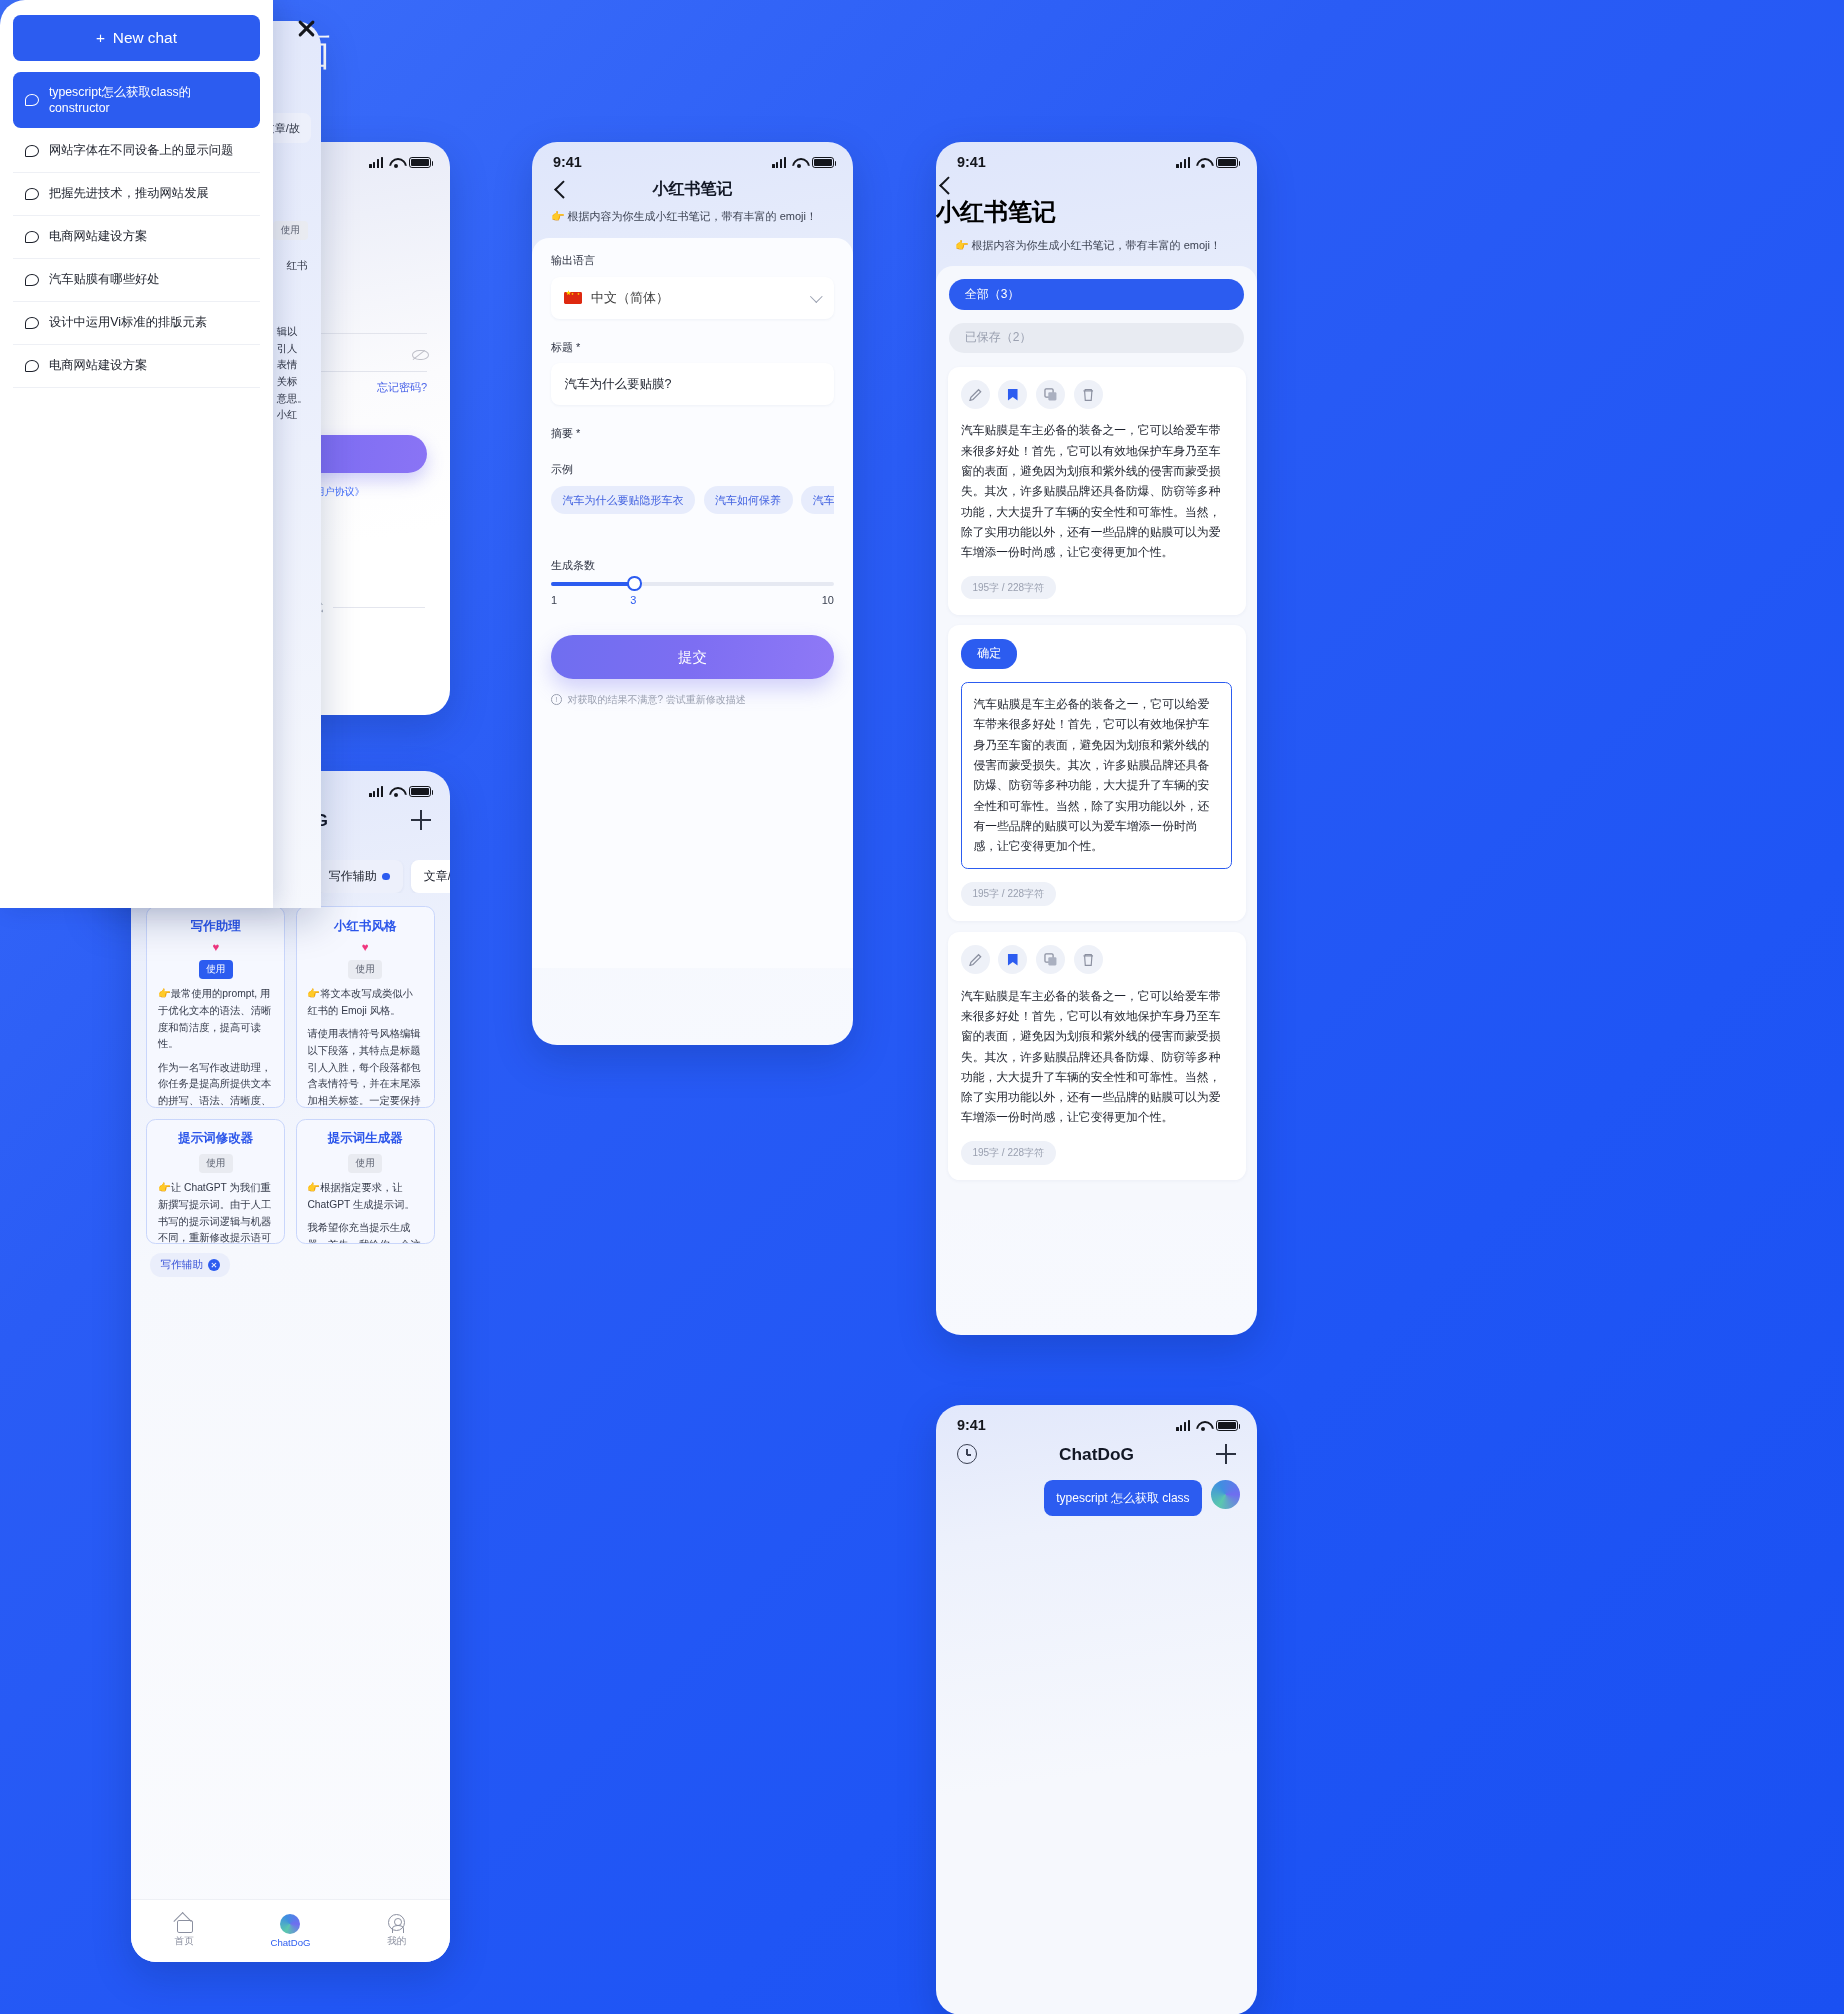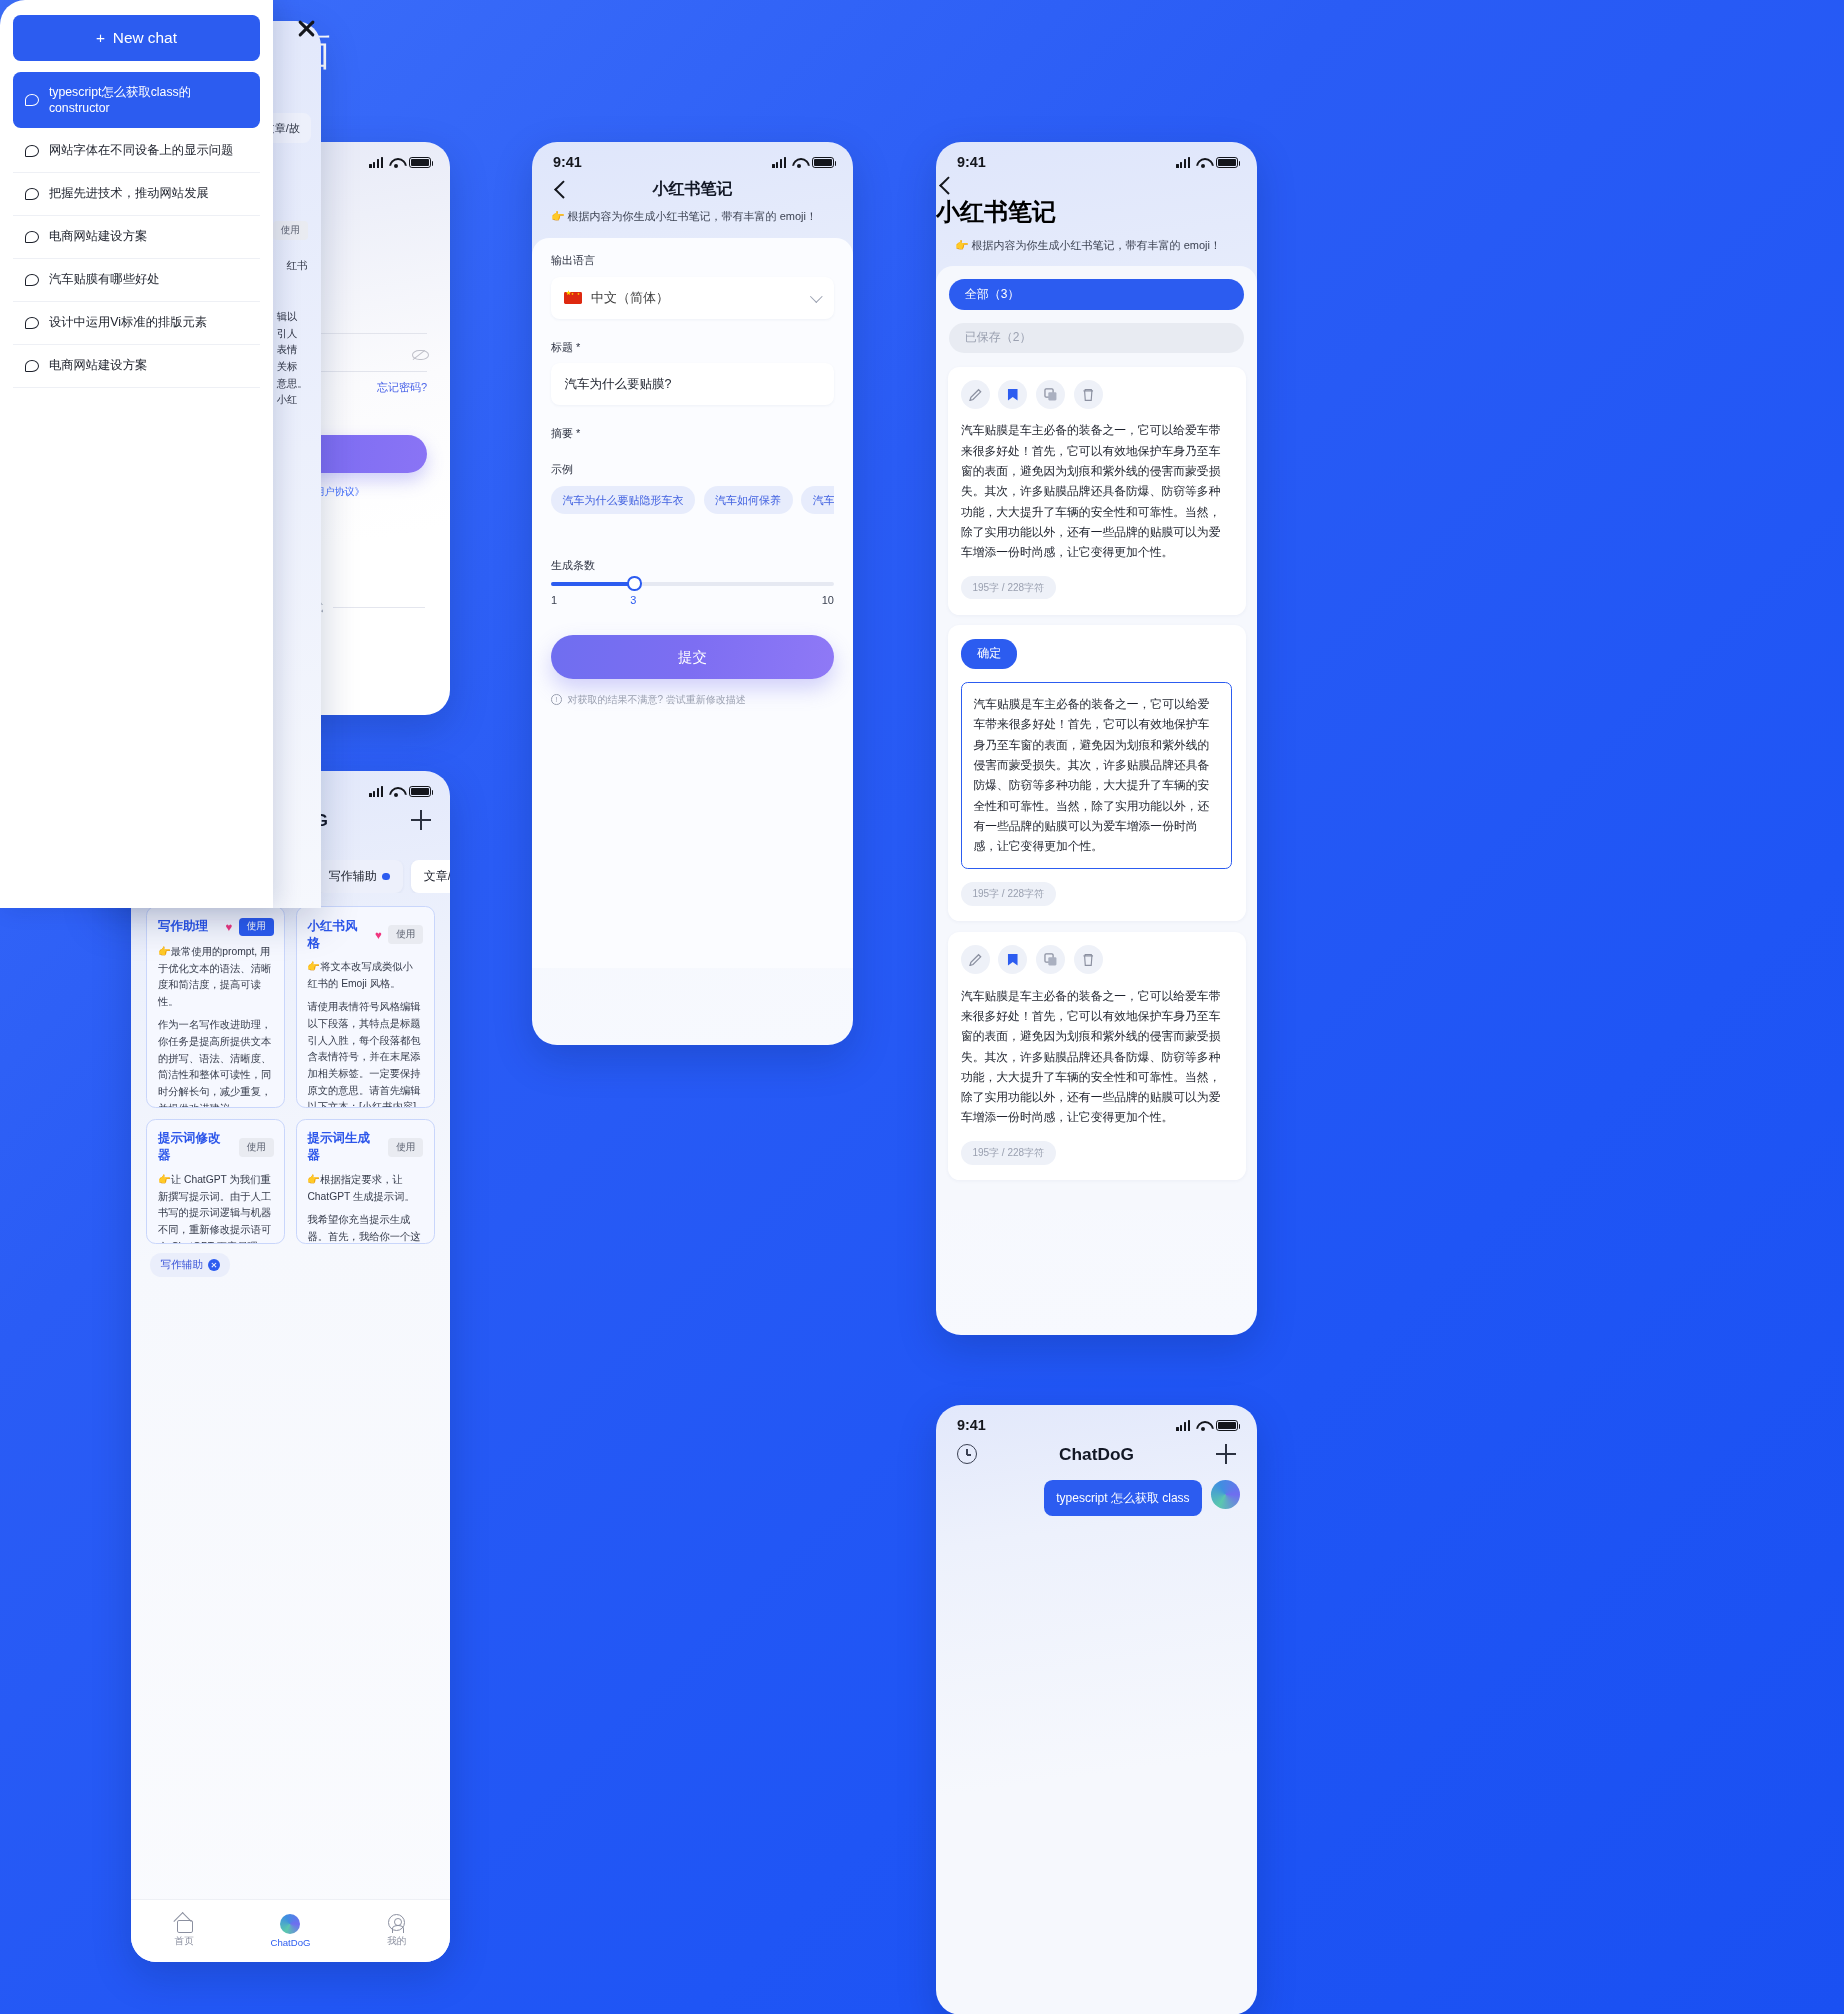--- a/index.html
+++ b/index.html
@@ -276,21 +276,21 @@
   .kw.sel { background:#edf0fb; }
   .dot { width:7.7px;height:7.7px;border-radius:50%;display:inline-block; }
   .cards-grid {
     display:grid; grid-template-columns: 1fr 1fr; gap: 10.6px;
     padding: 13.4px 15.4px 0;
   }
   .pcard {
     background:#f6f8ff; border:1.2px solid #c9d6fb; border-radius: 9.6px;
     padding: 10.6px 10.6px 11.5px; overflow:hidden; height: 202px;
   }
-  .pcard-h { display:flex; align-items:center; gap:6.7px; margin-bottom: 7.7px; }
+  .pcard-h { display:flex; align-items:center; gap:6.7px; margin-bottom: 7.7px; flex-direction: column; }
   .pcard-h .tt { font-size: 12.5px; font-weight:700; color:#2b55ea; flex:1; }
   .heart { color:#f0367f; font-size: 11.5px; }
   .use-btn {
     font-size: 9.6px; padding: 2.9px 7.7px; border-radius: 3.8px; cursor:pointer;
   }
   .use-btn.on { background:#2c5cf0; color:#fff; }
   .use-btn.off { background:#e9ebf1; color:#5b6170; }
   .pcard p { font-size: 10.3px; line-height: 1.62; color:#343a4a; margin-bottom: 6.7px;}
   .pcard p .hand { color:#f5b23d; }
   .chat-tag-row { padding: 9.6px 19px 0; }
@@ -711,21 +711,21 @@
       <span>我的</span>
     </div>
   </div>
 </div>
 
 <div id="phone-modal">
   <div class="modal-bg-phone">
     <div class="modal-ghost" style="right:9.6px; top:92px; background:#edf0fb; padding:7.7px 11.5px; border-radius:7.7px;">文章/故</div>
     <div class="modal-ghost" style="right:13.4px; top:200px; background:#e9ebf1; padding:2.9px 7.7px; border-radius:3.8px; font-size:9.6px; color:#5b6170;">使用</div>
     <div class="modal-ghost" style="right:13.4px; top:238px; font-size:10.6px;">红书</div>
-    <div class="modal-ghost" style="right:13.4px; top:288px; font-size:10.3px; line-height:1.62;">辑以<br>引人<br>表情<br>关标<br>意思。<br>小红</div>
+    <div class="modal-ghost" style="right:13.4px; top:303px; font-size:10.3px; line-height:1.62;">辑以<br>引人<br>表情<br>关标<br>意思。<br>小红</div>
   </div>
 
   <div class="modal-panel">
     <div class="close-x"></div>
     <div class="new-chat">
       <span>+</span>
       <span>New chat</span>
     </div>
 
     <div class="chat-item sel">

